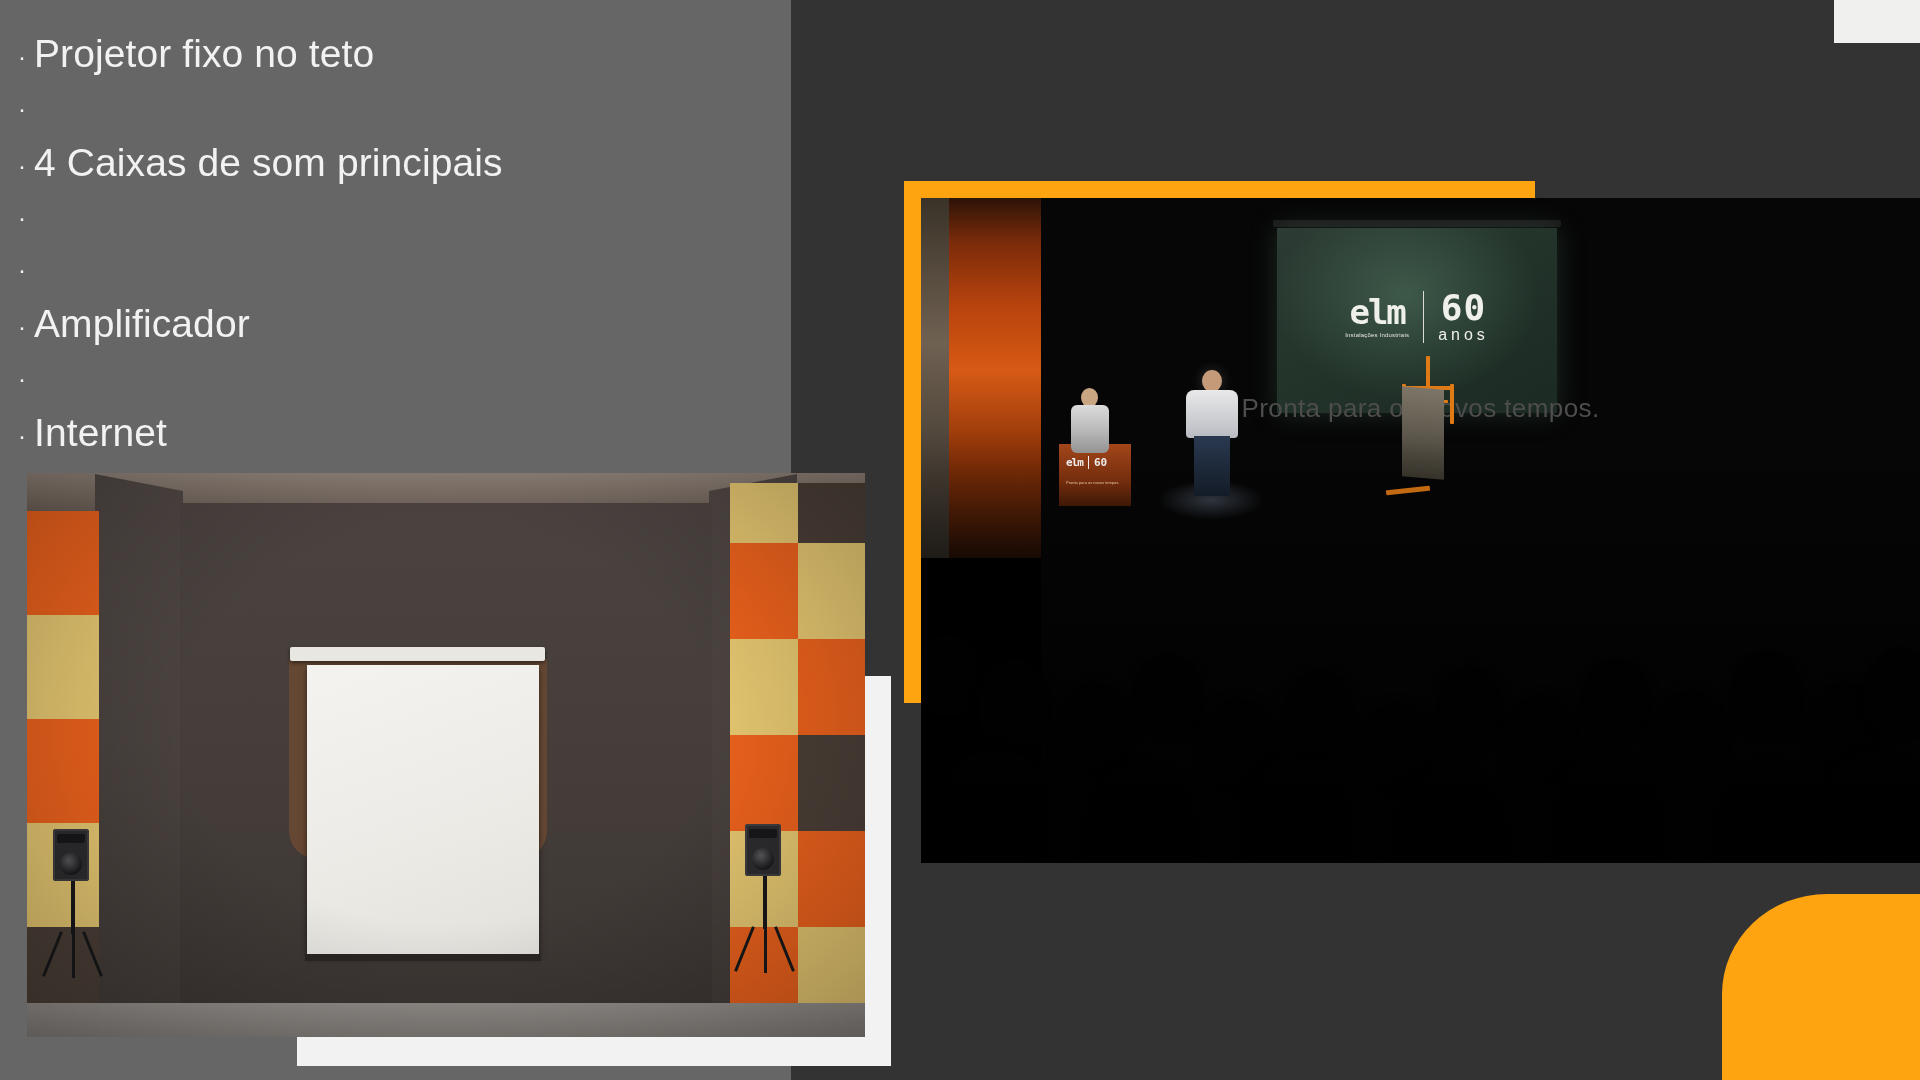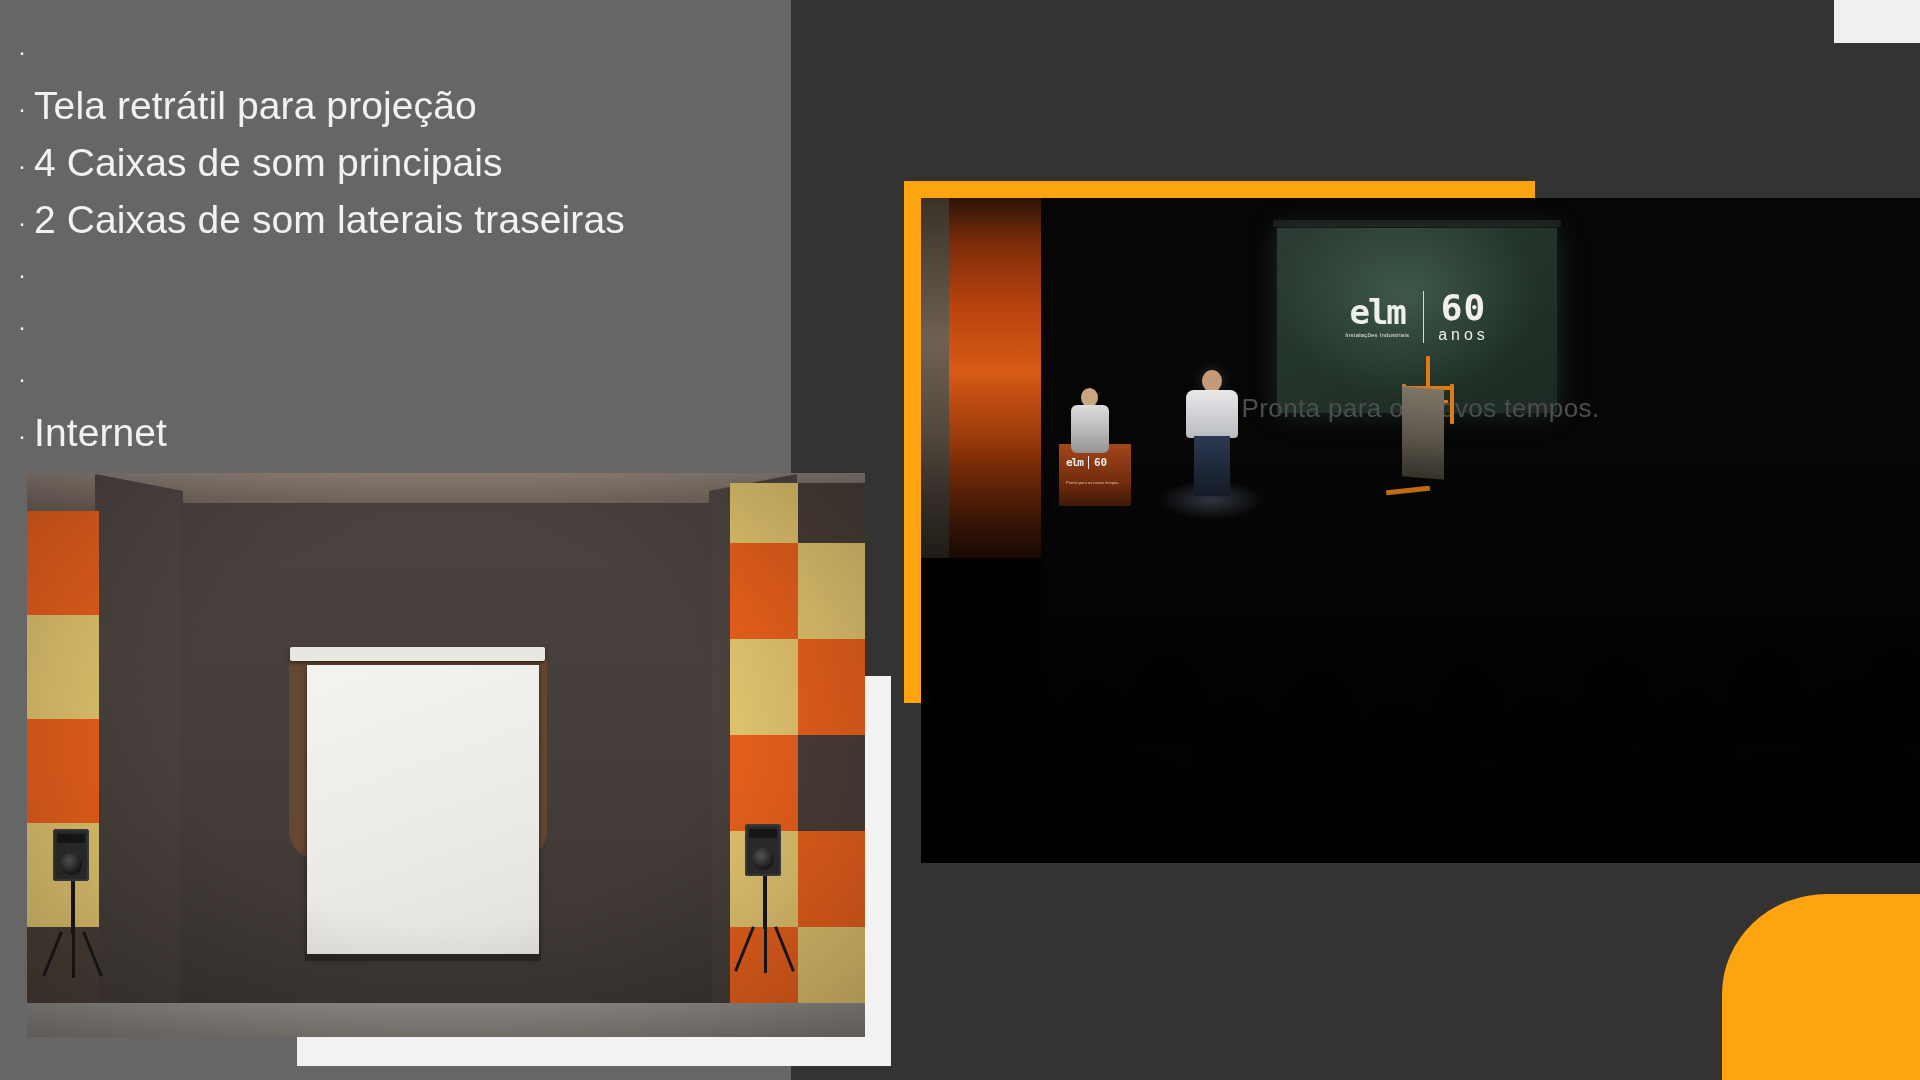--- a/index.html
+++ b/index.html
@@ -178,38 +178,38 @@
 </head>
 <body>
 
 <div class="slide">
 
   <div class="left-panel"></div>
 
   <ul class="bullet-list">
     <li>
       <span class="bullet-dot">·</span>
-    </li>
-    <li>
-      <span class="bullet-dot">·</span>
-      <span class="bullet-text">Tela retrátil para projeção</span>
+      <span class="bullet-text">Projetor fixo no teto</span>
+    </li>
+    <li>
+      <span class="bullet-dot">·</span>
     </li>
     <li>
       <span class="bullet-dot">·</span>
       <span class="bullet-text">4 Caixas de som principais</span>
     </li>
     <li>
       <span class="bullet-dot">·</span>
-      <span class="bullet-text">2 Caixas de som laterais traseiras</span>
-    </li>
-    <li>
-      <span class="bullet-dot">·</span>
-    </li>
-    <li>
-      <span class="bullet-dot">·</span>
+    </li>
+    <li>
+      <span class="bullet-dot">·</span>
+    </li>
+    <li>
+      <span class="bullet-dot">·</span>
+      <span class="bullet-text">Amplificador</span>
     </li>
     <li>
       <span class="bullet-dot">·</span>
     </li>
     <li>
       <span class="bullet-dot">·</span>
       <span class="bullet-text">Internet</span>
     </li>
   </ul>
 

